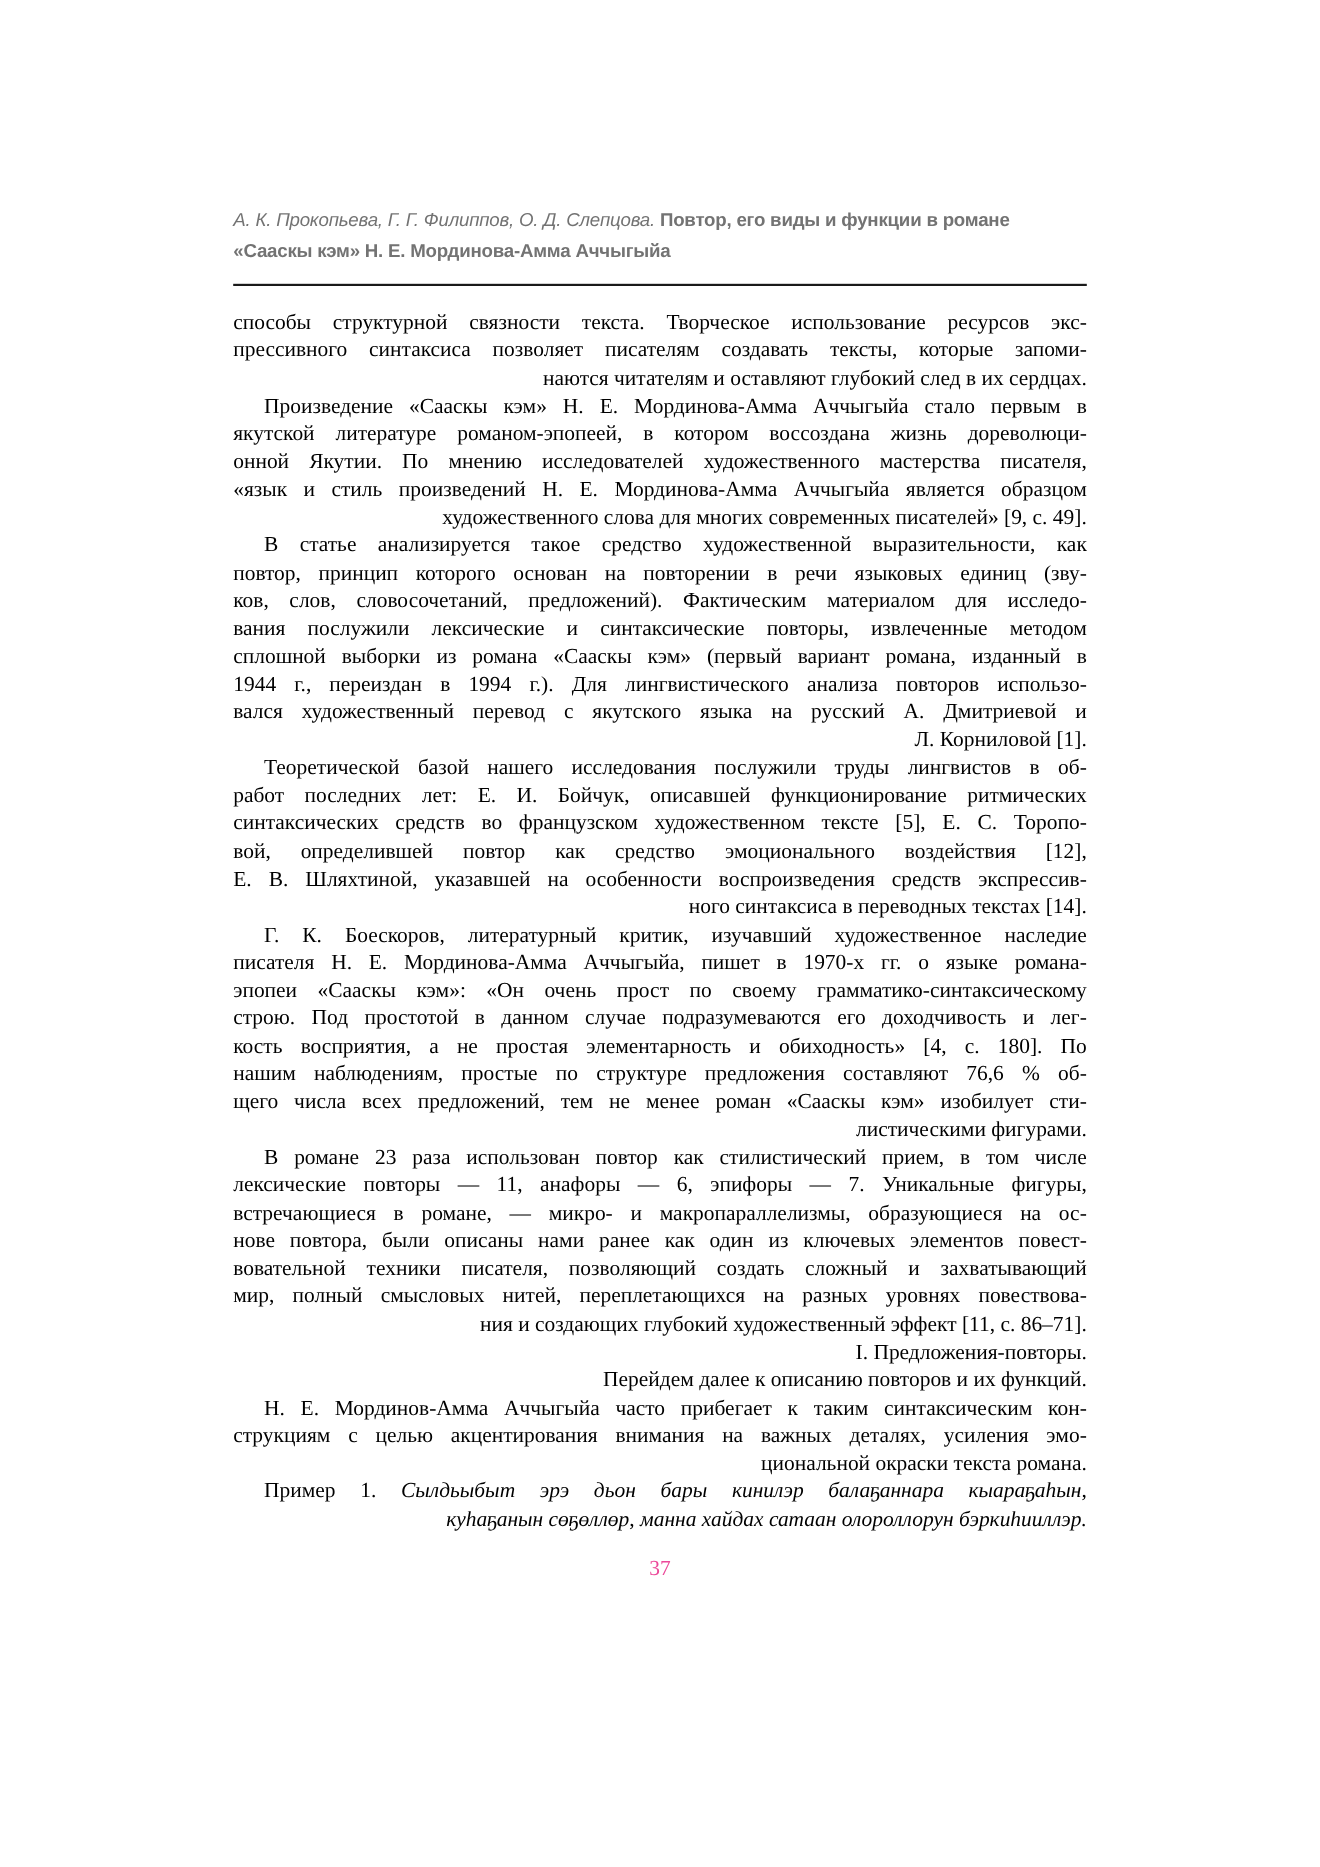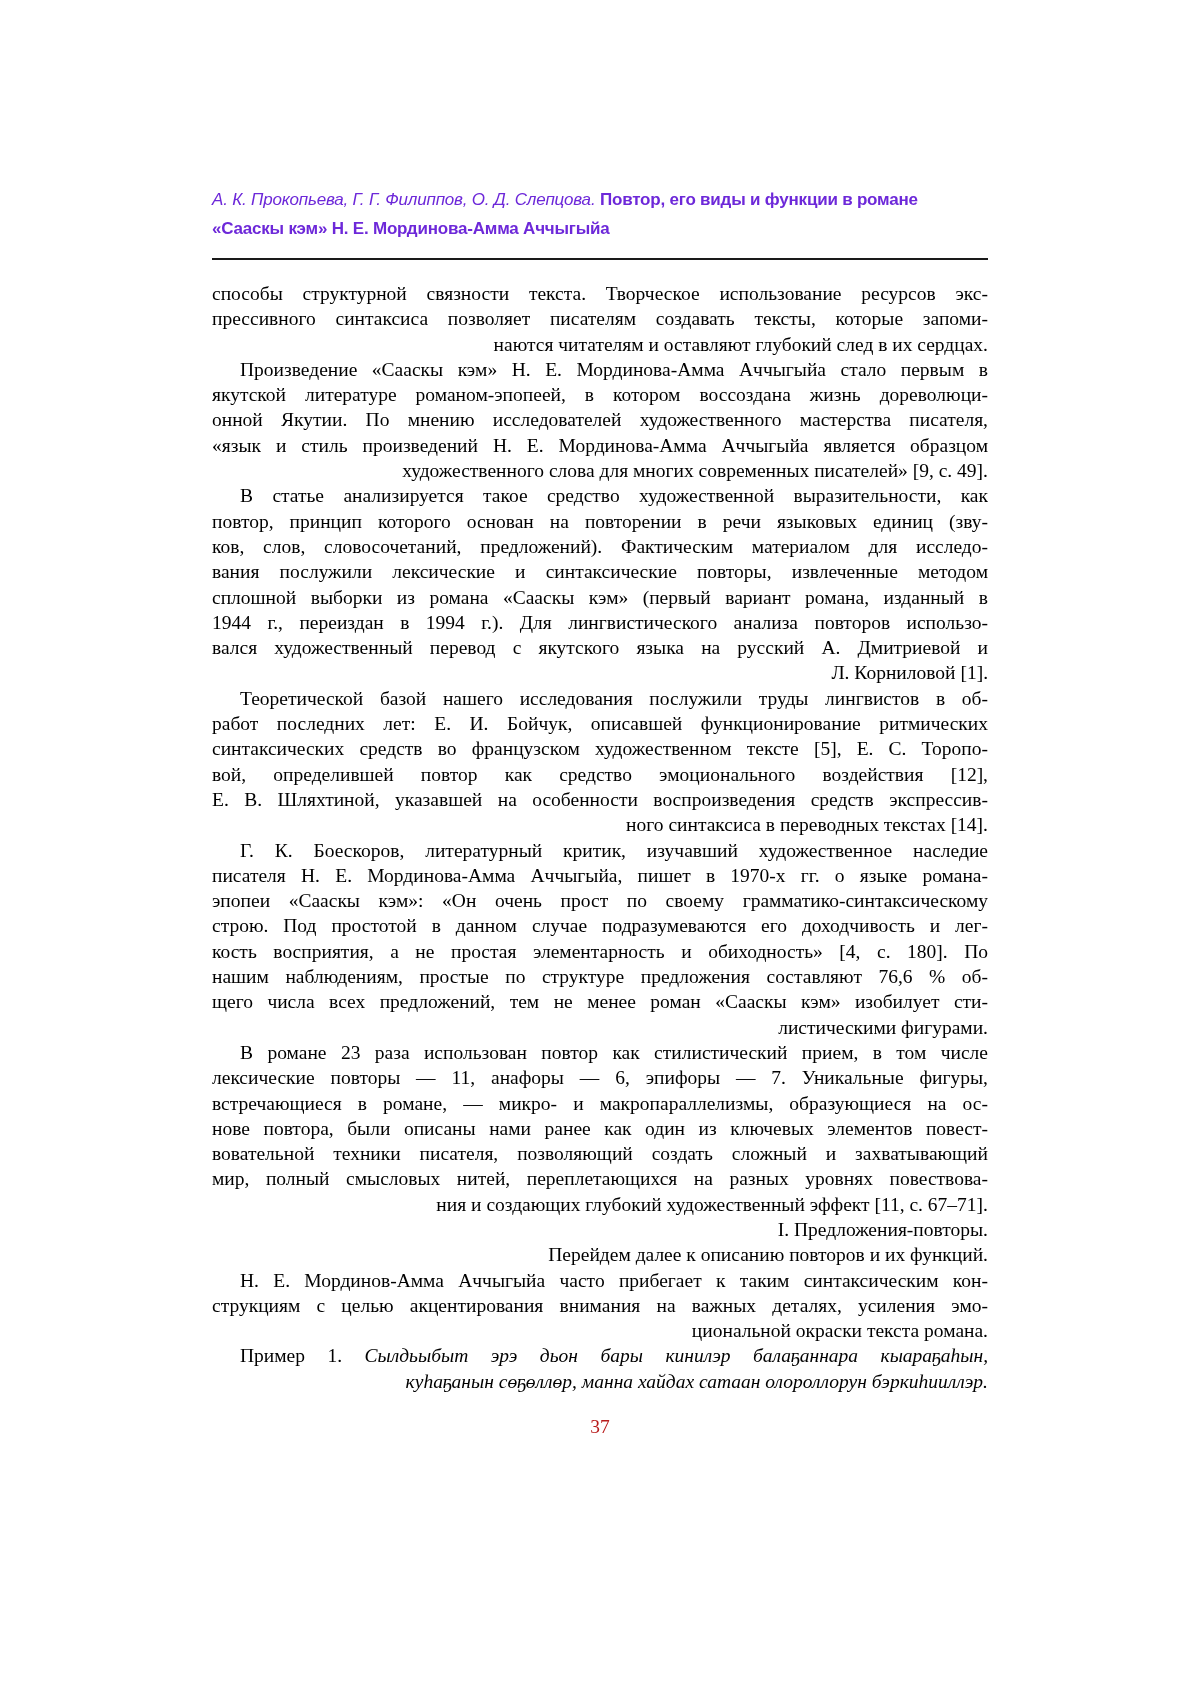--- a/index.html
+++ b/index.html
@@ -14,21 +14,21 @@
   .content {
     width: 776px;
     margin-left: 212px;
     padding-top: 185px;
   }
   .header {
     font-family: "Liberation Sans", "DejaVu Sans", sans-serif;
     font-size: 17px;
     line-height: 29px;
     letter-spacing: -0.2px;
-    color: #6d28d9;
+    color: #737373;
   }
   .header-line { white-space: nowrap; }
   .authors { font-style: italic; font-weight: 400; }
   .header .title { font-weight: 700; }
   .rule {
     margin-top: 15px;
     border: 0;
     border-top: 2px solid #1a1a1a;
     width: 776px;
     height: 0;
@@ -51,21 +51,21 @@
     white-space: normal;
   }
   .line.ind { text-indent: 28px; }
   .it { font-style: italic; }
   .bd { font-weight: 700; }
   .page-number {
     margin-top: 22px;
     text-align: center;
     font-family: "Liberation Serif", "DejaVu Serif", serif;
     font-size: 19.5px;
-    color: #b91c1c;
+    color: #ec4899;
   }
 </style>
 </head>
 <body>
 
 <div class="page">
   <div class="content">
 
     <div class="header">
       <div class="header-line">
@@ -109,21 +109,21 @@
         <div class="line just"><span>кость восприятия, а не простая элементарность и обиходность» [4, с. 180]. По</span></div>
         <div class="line just"><span>нашим наблюдениям, простые по структуре предложения составляют 76,6 % об-</span></div>
         <div class="line just"><span>щего числа всех предложений, тем не менее роман «Сааскы кэм» изобилует сти-</span></div>
         <div class="line"><span>листическими фигурами.</span></div>
         <div class="line just ind"><span>В романе 23 раза использован повтор как стилистический прием, в том числе</span></div>
         <div class="line just"><span>лексические повторы — 11, анафоры — 6, эпифоры — 7. Уникальные фигуры,</span></div>
         <div class="line just"><span>встречающиеся в романе, — микро- и макропараллелизмы, образующиеся на ос-</span></div>
         <div class="line just"><span>нове повтора, были описаны нами ранее как один из ключевых элементов повест-</span></div>
         <div class="line just"><span>вовательной техники писателя, позволяющий создать сложный и захватывающий</span></div>
         <div class="line just"><span>мир, полный смысловых нитей, переплетающихся на разных уровнях повествова-</span></div>
-        <div class="line"><span>ния и создающих глубокий художественный эффект [11, с. 67–71].</span></div>
+        <div class="line"><span>ния и создающих глубокий художественный эффект [11, с. 86–71].</span></div>
         <div class="line ind"><span>I. Предложения-повторы.</span></div>
         <div class="line ind"><span>Перейдем далее к описанию повторов и их функций.</span></div>
         <div class="line just ind"><span>Н. Е. Мординов-Амма Аччыгыйа часто прибегает к таким синтаксическим кон-</span></div>
         <div class="line just"><span>струкциям с целью акцентирования внимания на важных деталях, усиления эмо-</span></div>
         <div class="line"><span>циональной окраски текста романа.</span></div>
         <div class="line just ind"><span>Пример 1. </span><span class="it">Сылдьыбыт эрэ дьон бары кинилэр балаҕаннара кыараҕаһын,</span></div>
         <div class="line"><span class="it">куһаҕанын сөҕөллөр, манна хайдах сатаан олороллорун бэркиһииллэр.</span></div>
       </div>
 
     <div class="page-number">37</div>

